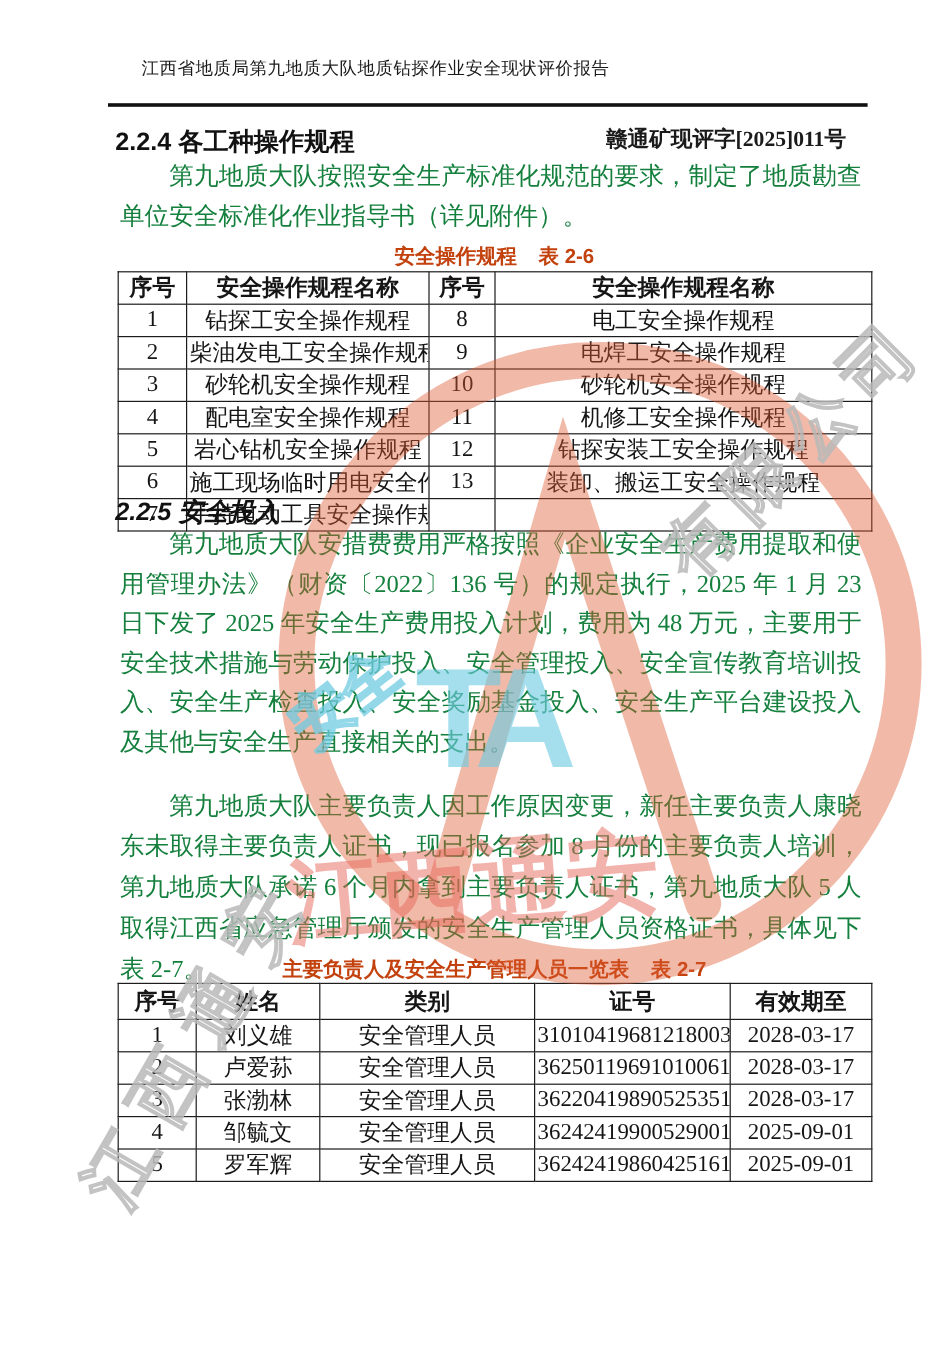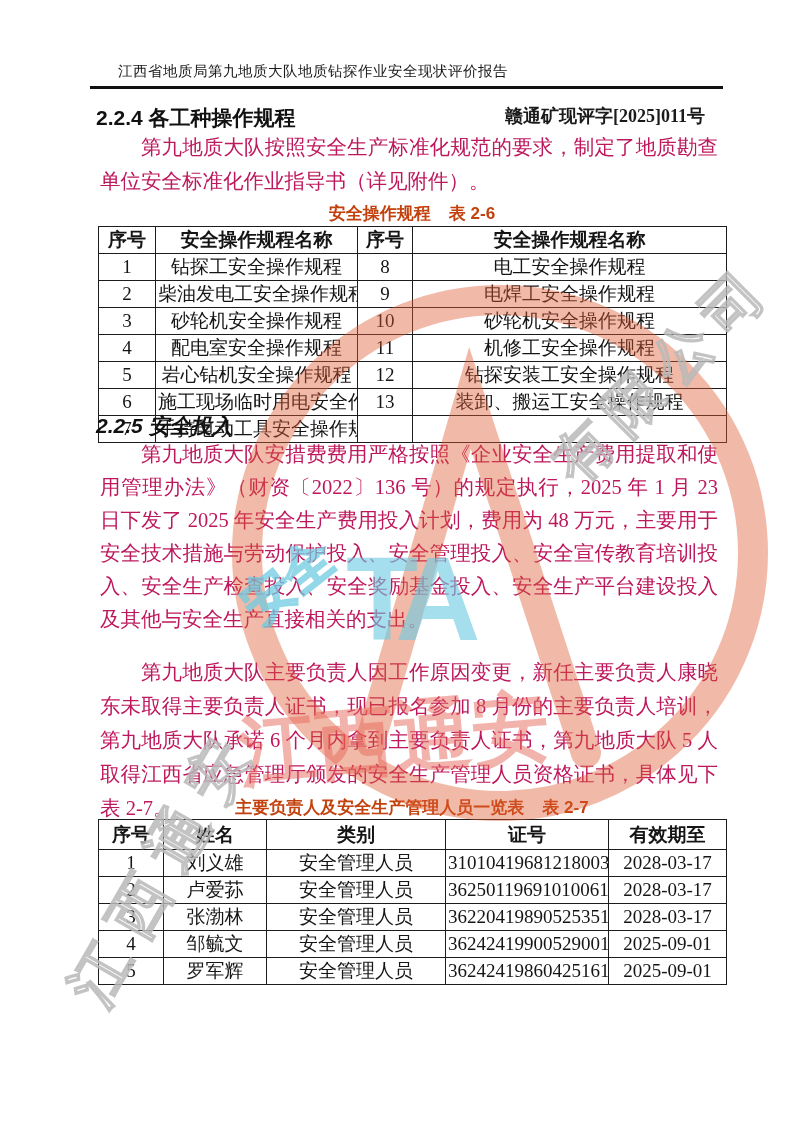--- a/index.html
+++ b/index.html
@@ -1,28 +1,28 @@
 <!DOCTYPE html>
 <html><head>
 <meta charset="utf-8">
 <style>
   html,body{margin:0;padding:0;background:#ffffff;}
   .page{
     position:relative;width:793px;height:1122px;margin:0 auto;background:#ffffff;
     overflow:hidden;font-family:"Liberation Serif",serif;color:#1a1a1a;
   }
   
-  .hdr-left{position:absolute;left:118px;top:62px;font-size:14.5px;letter-spacing:.5px;}
+  .hdr-left{position:absolute;left:118px;top:48px;font-size:14.5px;letter-spacing:.5px;}
   .hdr-right{position:absolute;right:88px;top:62px;font-size:18px;font-weight:bold;margin-top:42px;}
   .hdr-rule{position:absolute;left:90px;top:86px;width:633px;height:2.5px;background:#111;}
   
   .h3{position:absolute;left:96px;font-family:"Liberation Sans",sans-serif;
       font-weight:bold;font-size:21px;color:#111;white-space:nowrap;}
   .para{position:absolute;left:100px;width:618px;font-size:20.5px;line-height:34px;
-        text-align:justify;text-justify:inter-ideograph;text-indent:2em;color:#be185d;}
+        text-align:justify;text-justify:inter-ideograph;text-indent:2em;color:#15803d;}
   
   .tcap{position:absolute;left:98px;width:628px;text-align:center;
         font-family:"Liberation Sans",sans-serif;font-weight:bold;font-size:17px;color:#c2410c;}
   .tcap .ref{margin-left:18px;}
   
   table.doc{position:absolute;left:98px;border-collapse:collapse;table-layout:fixed;
             font-size:19px;color:#151515;background:transparent;}
   table.doc th,table.doc td{
     border:1.5px solid #1c1c1c;text-align:center;vertical-align:middle;
     padding:0 2px;overflow:hidden;white-space:nowrap;}

